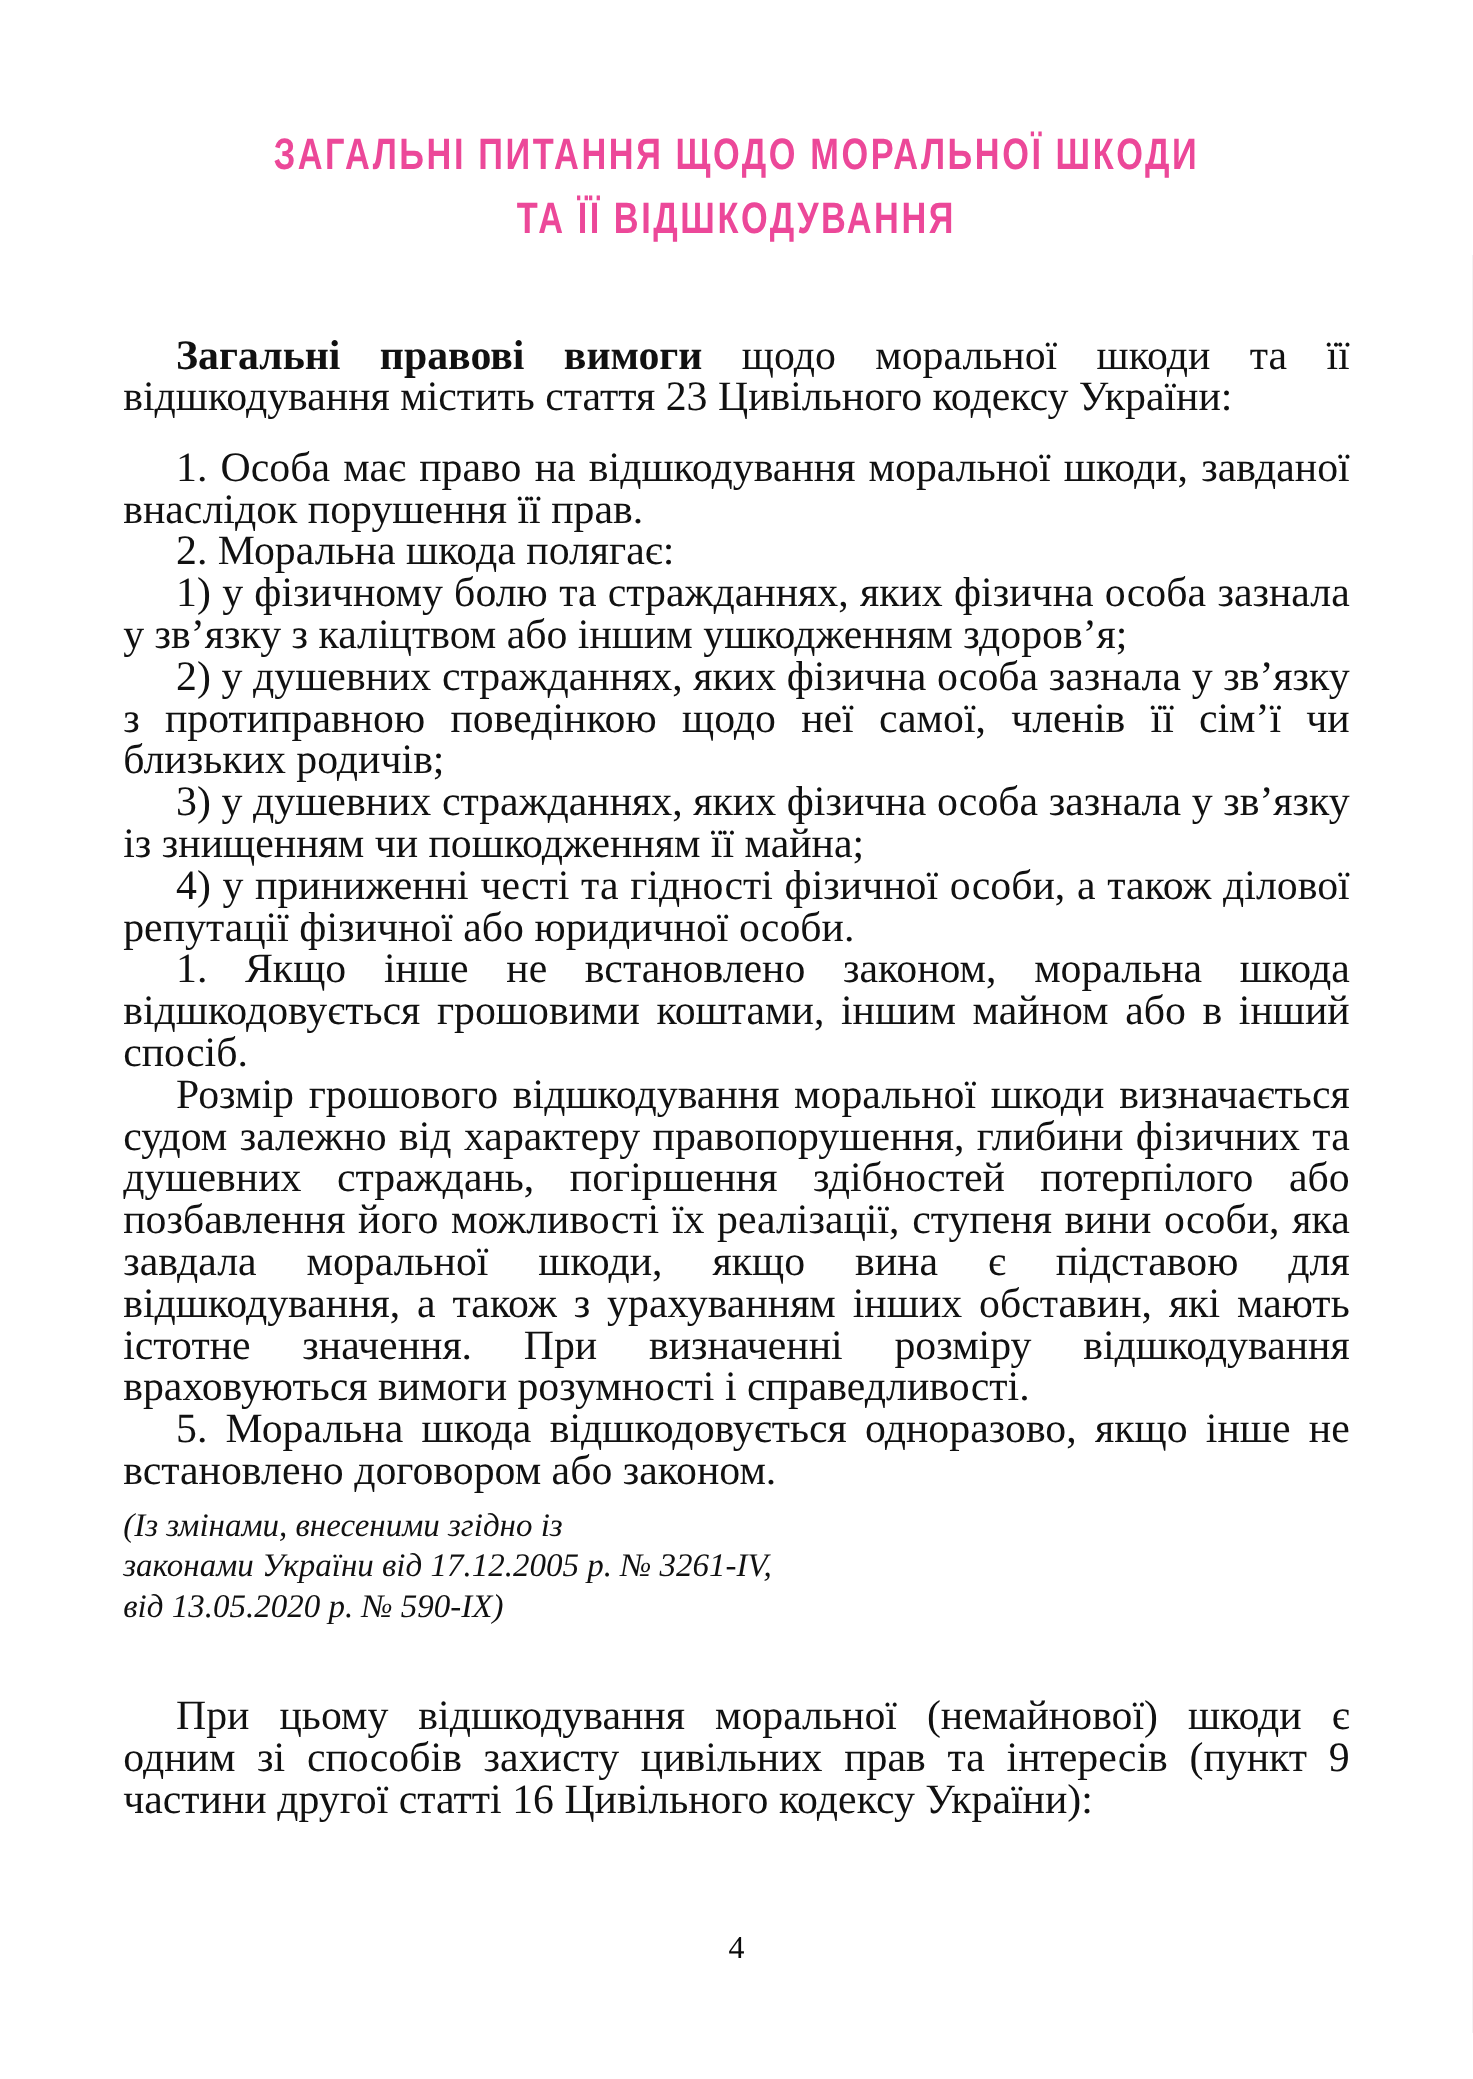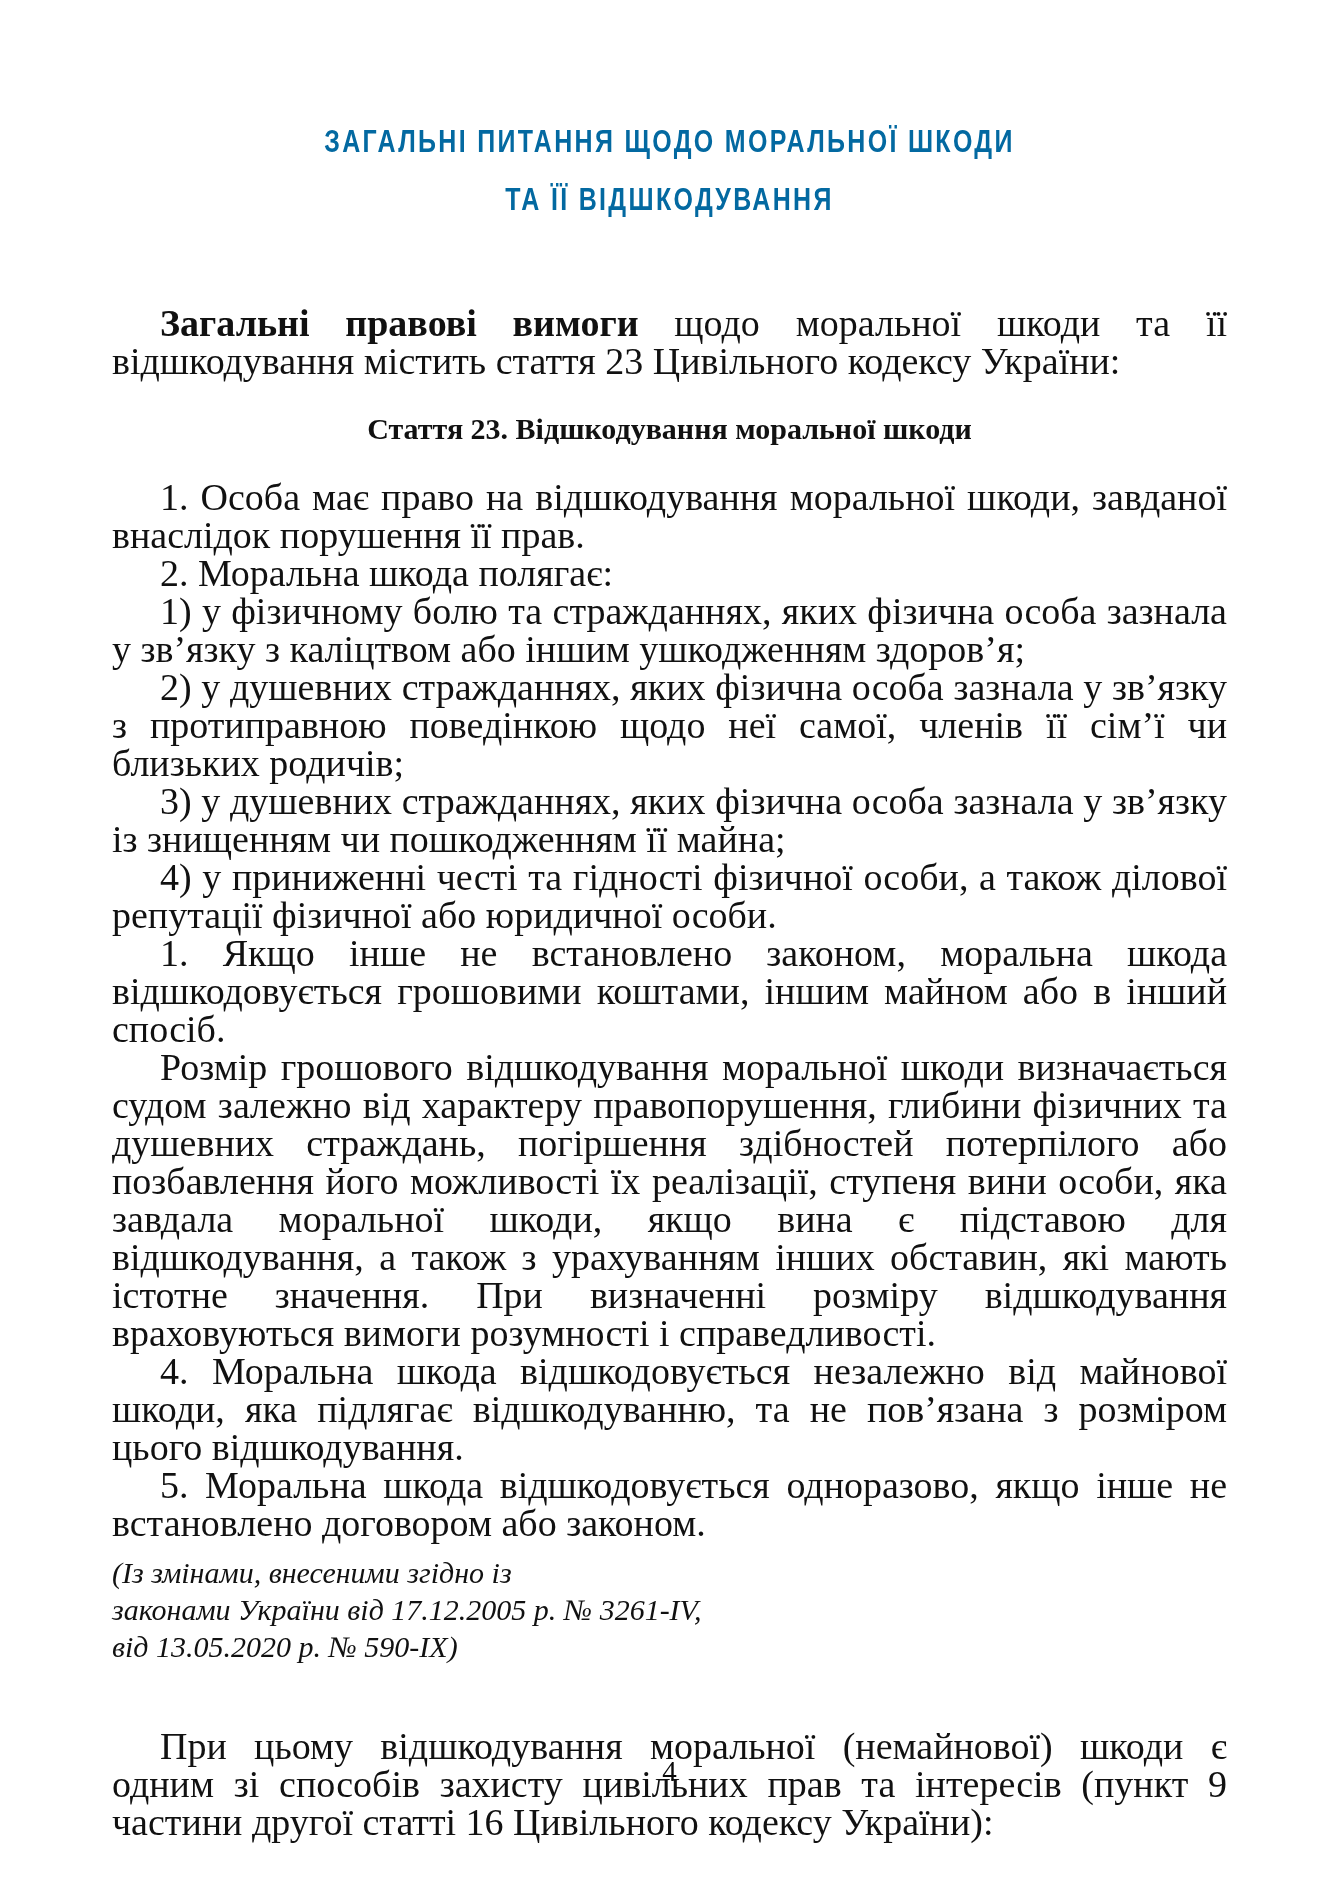--- a/index.html
+++ b/index.html
@@ -14,24 +14,24 @@
     font-family: "Liberation Serif", serif;
     overflow: hidden;
   }
   .content {
     padding: 112px 112px 0 112px;
   }
   .doc-title {
     text-align: center;
     font-family: "Liberation Sans", sans-serif;
     font-weight: bold;
-    font-size: 32px;
+    font-size: 40px;
     line-height: 58px;
     letter-spacing: 3px;
-    color: #0369a1;
+    color: #ec4899;
     margin-bottom: 76px;
   }
   .doc-title .tline {
     display: block;
     white-space: nowrap;
     transform: scaleX(0.78);
     transform-origin: center;
   }
   p.body-par {
     font-size: 38px;
@@ -74,31 +74,29 @@
 <div class="page">
   <div class="content">
 
     <h1 class="doc-title">
       <span class="tline">ЗАГАЛЬНІ ПИТАННЯ ЩОДО МОРАЛЬНОЇ ШКОДИ</span>
       <span class="tline">ТА ЇЇ ВІДШКОДУВАННЯ</span>
     </h1>
 
     <p class="body-par intro-par"><b class="lead">Загальні правові вимоги</b><span> щодо моральної шкоди та її відшкодування містить стаття 23 Цивільного кодексу України:</span></p>
 
-    <h2 class="article-heading">Стаття 23. Відшкодування моральної шкоди</h2>
 
     <p class="body-par">1. Особа має право на відшкодування моральної шкоди, завданої внаслідок порушення її прав.</p>
     <p class="body-par">2. Моральна шкода полягає:</p>
     <p class="body-par">1) у фізичному болю та стражданнях, яких фізична особа зазнала у зв’язку з каліцтвом або іншим ушкодженням здоров’я;</p>
     <p class="body-par">2) у душевних стражданнях, яких фізична особа зазнала у зв’язку з протиправною поведінкою щодо неї самої, членів її сім’ї чи близьких родичів;</p>
     <p class="body-par">3) у душевних стражданнях, яких фізична особа зазнала у зв’язку із знищенням чи пошкодженням її майна;</p>
     <p class="body-par">4) у приниженні честі та гідності фізичної особи, а також ділової репутації фізичної або юридичної особи.</p>
     <p class="body-par">1. Якщо інше не встановлено законом, моральна шкода відшкодовується грошовими коштами, іншим майном або в інший спосіб.</p>
     <p class="body-par">Розмір грошового відшкодування моральної шкоди визначається судом залежно від характеру правопорушення, глибини фізичних та душевних страждань, погіршення здібностей потерпілого або позбавлення його можливості їх реалізації, ступеня вини особи, яка завдала моральної шкоди, якщо вина є підставою для відшкодування, а також з урахуванням інших обставин, які мають істотне значення. При визначенні розміру відшкодування враховуються вимоги розумності і справедливості.</p>
-    <p class="body-par">4. Моральна шкода відшкодовується незалежно від майнової шкоди, яка підлягає відшкодуванню, та не пов’язана з розміром цього відшкодування.</p>
     <p class="body-par">5. Моральна шкода відшкодовується одноразово, якщо інше не встановлено договором або законом.</p>
 
     <div class="amendment">
       <div>(Із змінами, внесеними згідно із</div>
       <div>законами України від 17.12.2005 р. № 3261-IV,</div>
       <div>від 13.05.2020 р. № 590-IX)</div>
     </div>
 
     <p class="body-par closing-par">При цьому відшкодування моральної (немайнової) шкоди є одним зі способів захисту цивільних прав та інтересів (пункт 9 частини другої статті 16 Цивільного кодексу України):</p>
 

